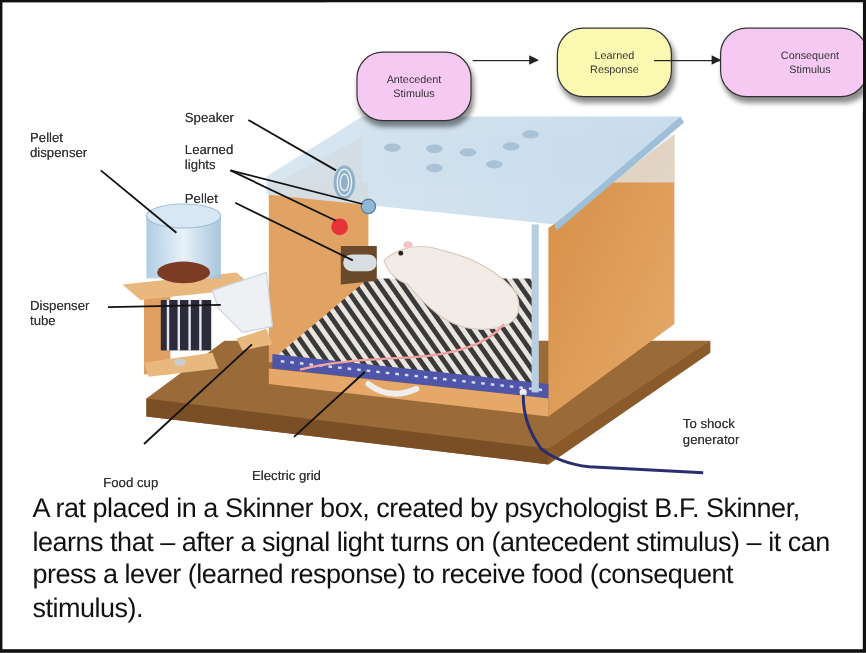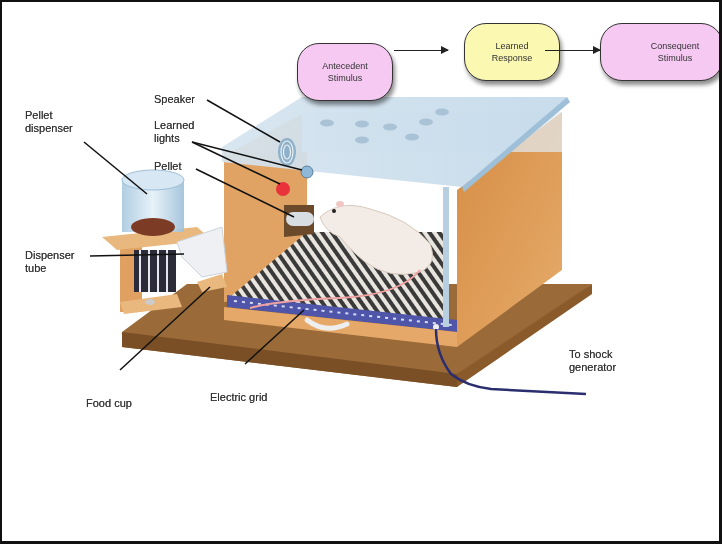--- a/index.html
+++ b/index.html
@@ -181,13 +181,14 @@
   </div>
   <div class="flow-node node-pink" style="left:295px;margin-top:20px;">Antecedent
 Stimulus</div>
   <div class="flow-arrow" style="left:392px; width:54px;"></div>
   <div class="flow-node node-yellow" style="left:462px;">Learned
 Response</div>
   <div class="flow-arrow" style="left:543px; width:55px;"></div>
   <div class="flow-node node-pink" style="left:598px;padding-left:27px;">Consequent
 Stimulus</div>
 
+  <div class="caption">A rat placed in a Skinner box, created by psychologist B.F. Skinner, learns that – after a signal light turns on (antecedent stimulus) – it can press a lever (learned response) to receive food (consequent stimulus).</div>
 </div>
 
 </body></html>

